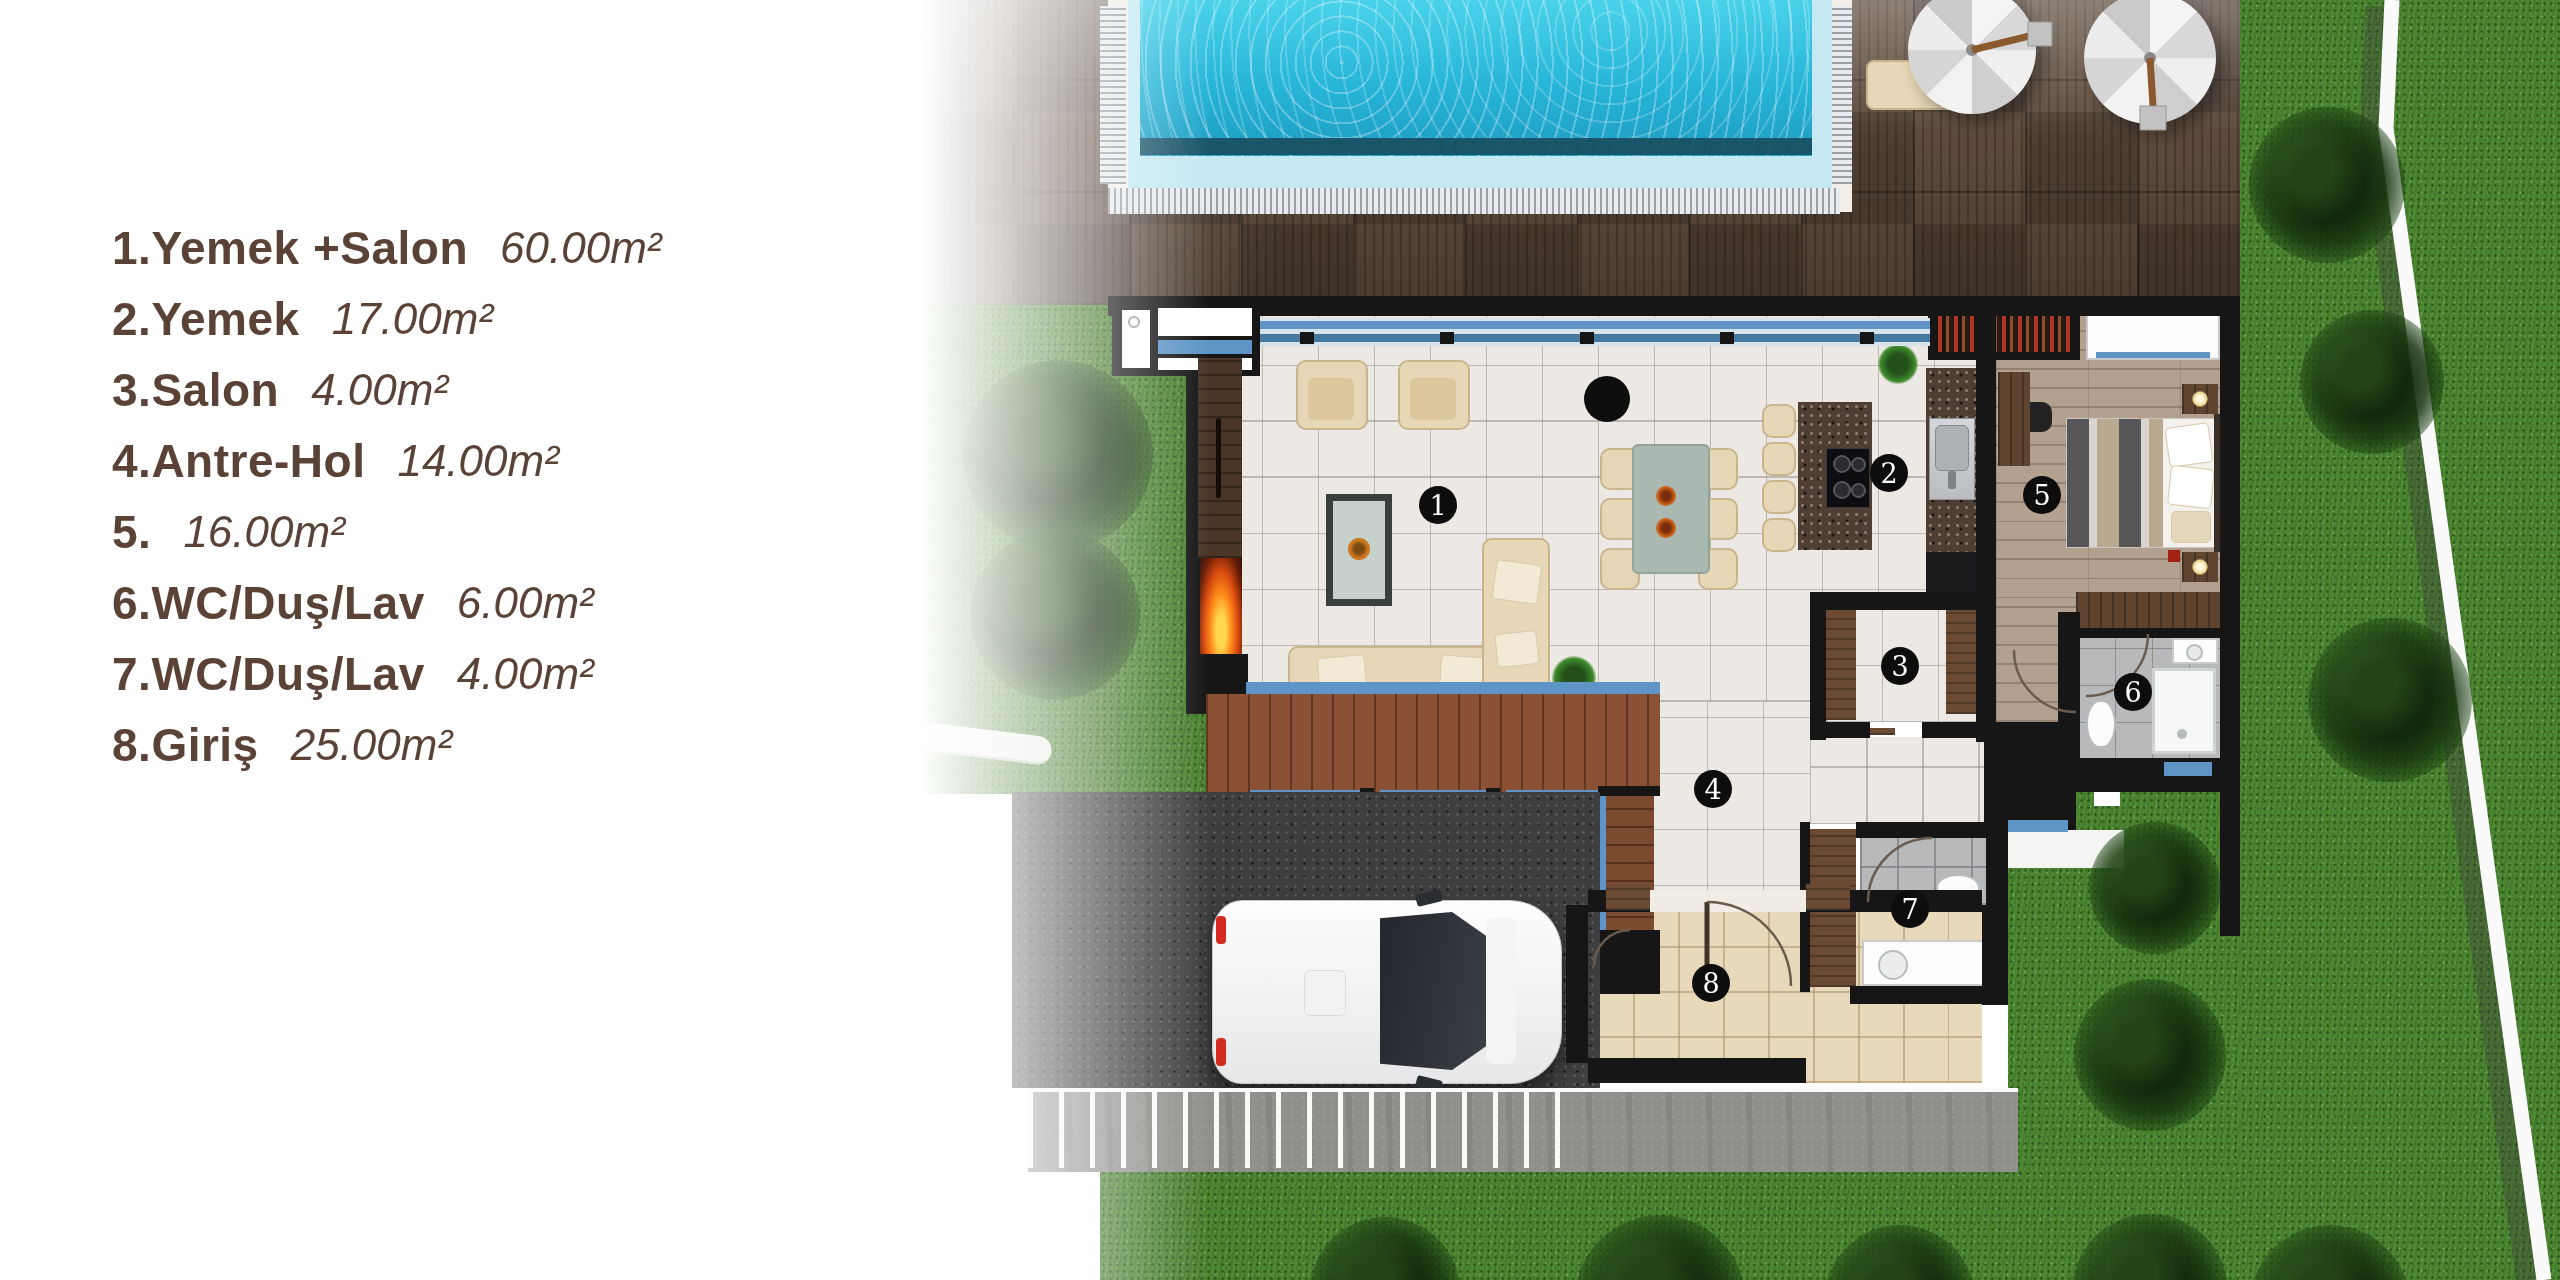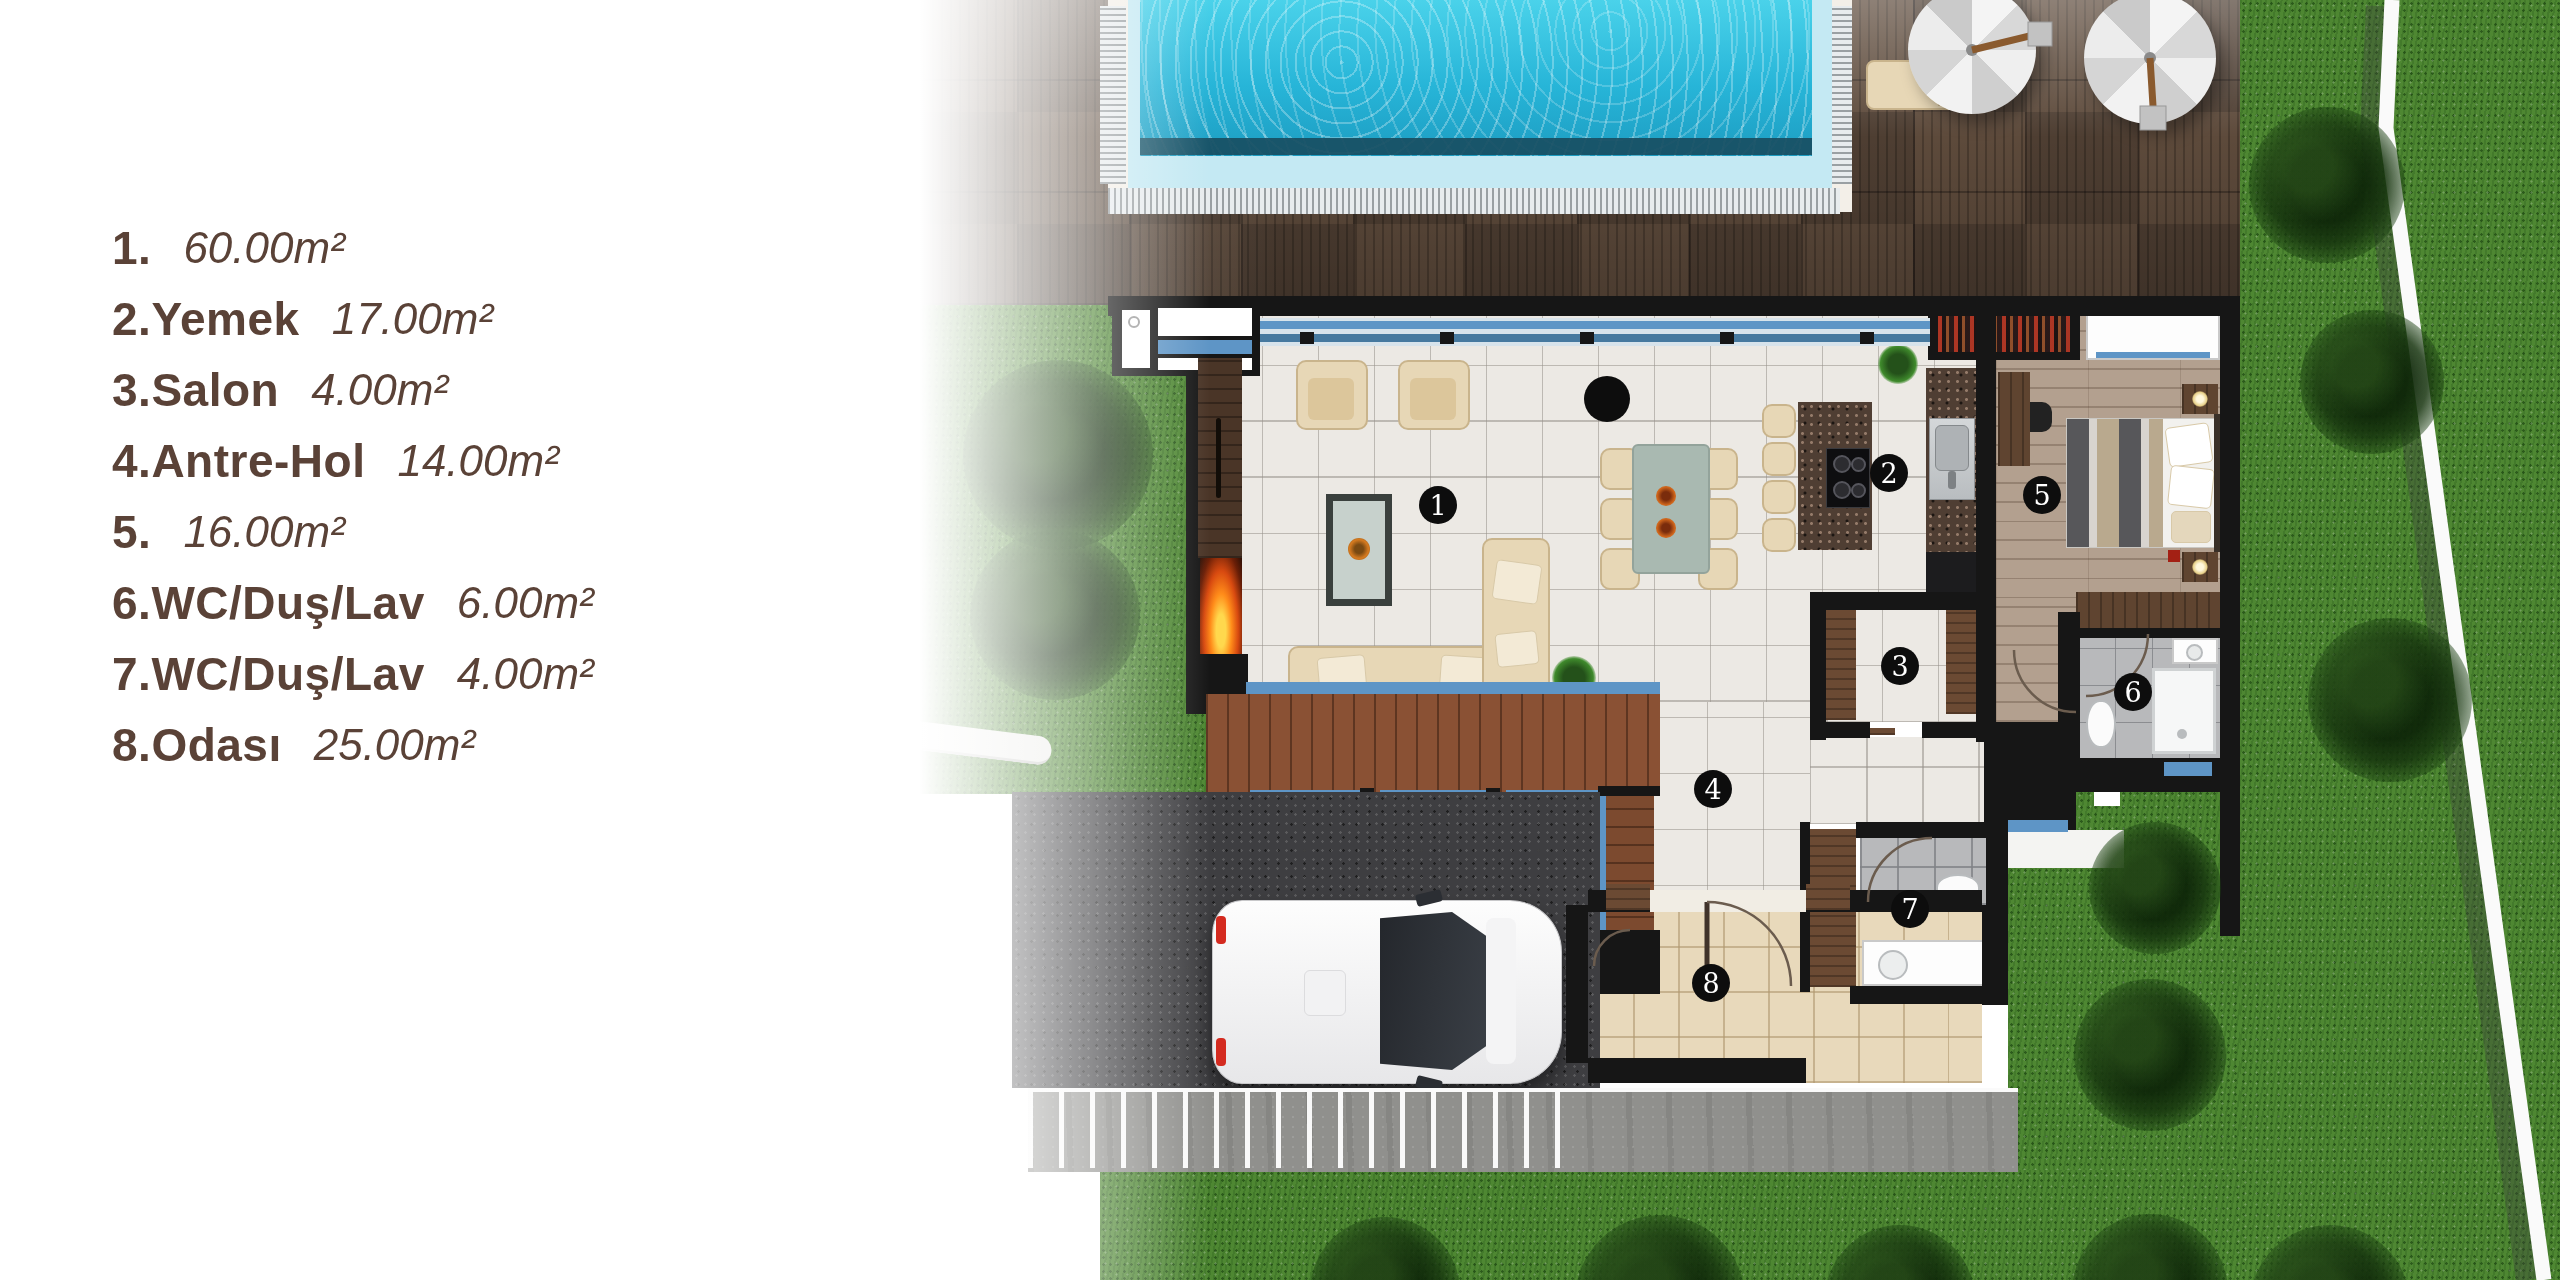--- a/index.html
+++ b/index.html
@@ -355,20 +355,21 @@
   <div class="abs tree" style="left:1825px;top:1225px;width:150px;height:150px;"></div>
   <div class="abs tree" style="left:2072px;top:1214px;width:156px;height:156px;"></div>
   <div class="abs tree" style="left:2250px;top:1225px;width:160px;height:160px;"></div>
 
   <div class="abs" style="left:862px;top:726px;width:190px;height:26px;background:#ededea;border-bottom:3px solid #c9c9c6;border-radius:14px;transform:rotate(7deg);"></div>
   <div class="abs fadeL" style="left:0;top:0;width:1210px;height:1280px;"></div>
 
   <div class="abs" id="legend">
     <div class="lrow">
         <span class="lname">1.</span>
+        <span class="lname">Yemek +Salon</span>
         <span class="larea">60.00m²</span>
       </div>
     <div class="lrow">
         <span class="lname">2.</span>
         <span class="lname">Yemek</span>
         <span class="larea">17.00m²</span>
       </div>
     <div class="lrow">
         <span class="lname">3.</span>
         <span class="lname">Salon</span>
@@ -388,18 +389,18 @@
         <span class="lname">WC/Duş/Lav</span>
         <span class="larea">6.00m²</span>
       </div>
     <div class="lrow">
         <span class="lname">7.</span>
         <span class="lname">WC/Duş/Lav</span>
         <span class="larea">4.00m²</span>
       </div>
     <div class="lrow">
         <span class="lname">8.</span>
-        <span class="lname">Odası</span>
+        <span class="lname">Giriş</span>
         <span class="larea">25.00m²</span>
       </div>
   </div>
 
 </div>
 
 </body></html>

